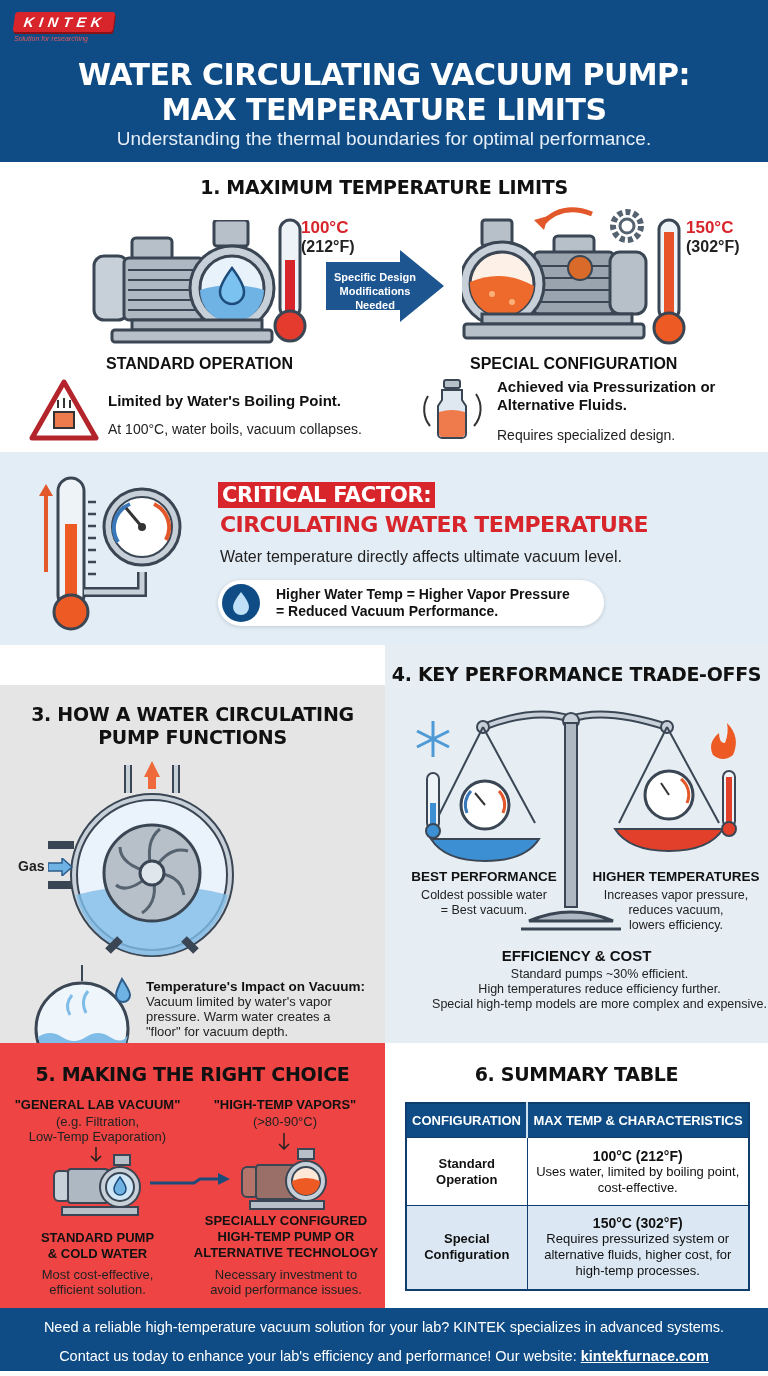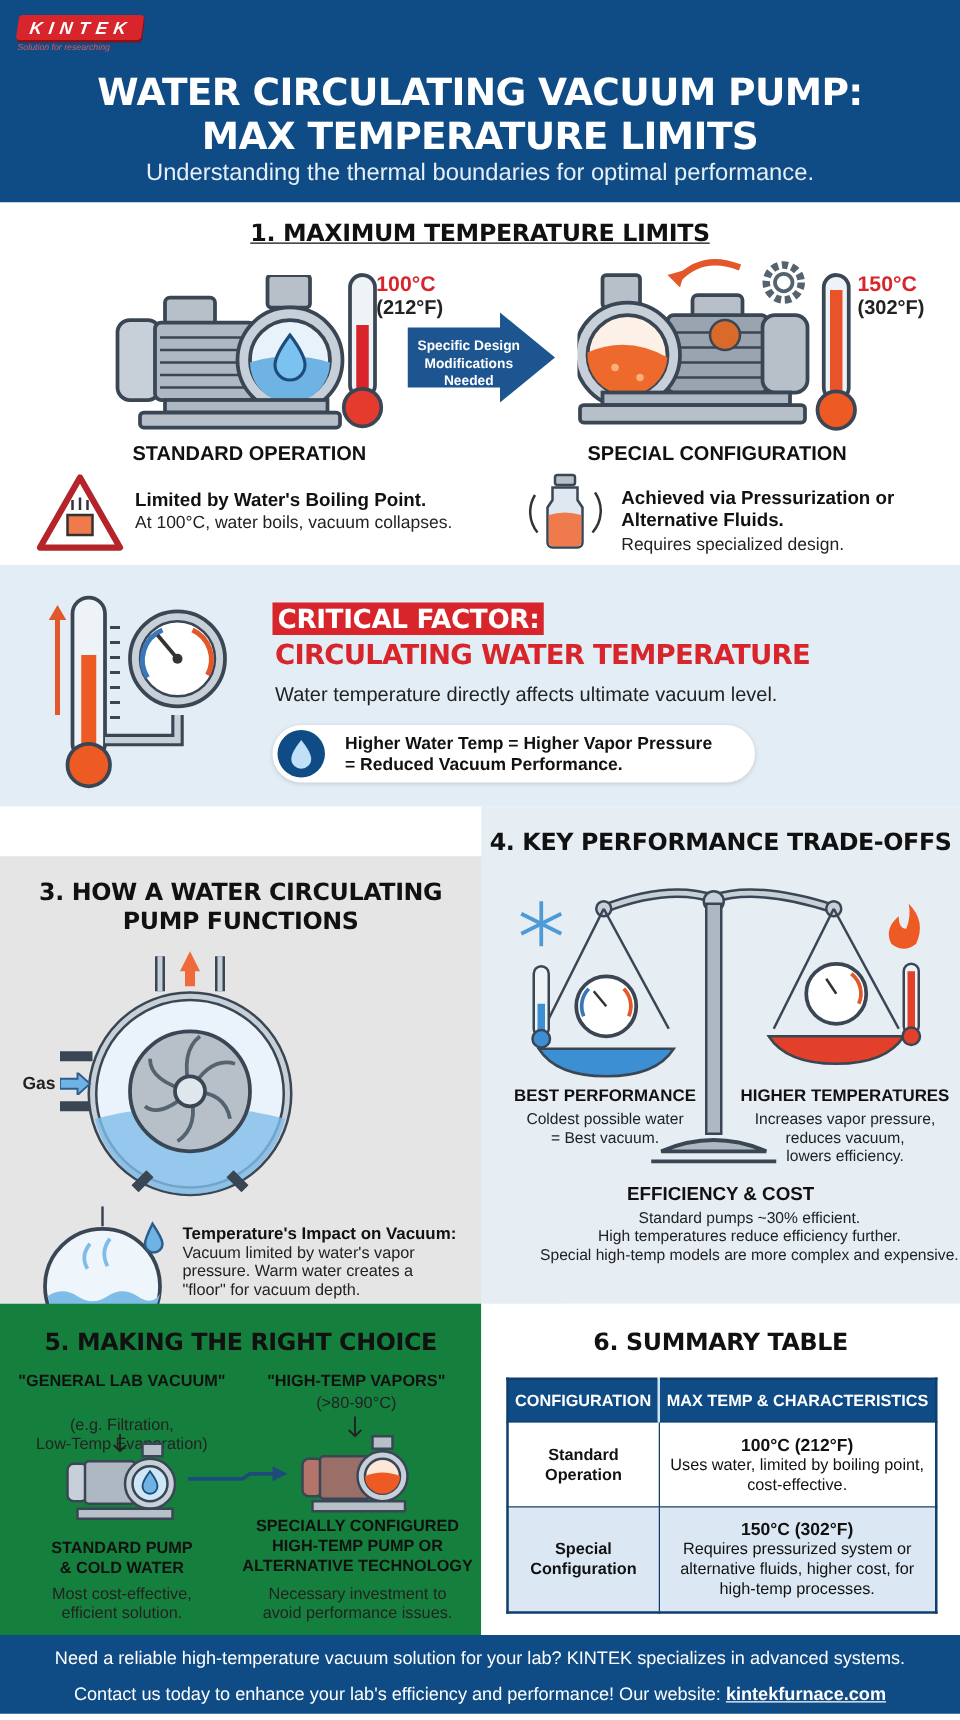--- a/index.html
+++ b/index.html
@@ -10,27 +10,27 @@
   .header { position: absolute; left: 0; top: 0; width: 768px; height: 162px; background: #0f4c85; color: #fff; }
   .logo { position: absolute; left: 14px; top: 12px; }
   .logo-badge { display: inline-block; background: #d7252b; color: #fff; font-weight: bold; font-style: italic; font-size: 14px; letter-spacing: 5px; padding: 2px 8px 2px 10px; border-radius: 3px; transform: skewX(-8deg); box-shadow: 1px 2px 0 #8a1116; }
   .logo-tag { font-size: 7px; color: #e05860; font-style: italic; margin-top: 3px; }
   .title { position: absolute; left: 0; top: 57px; width: 768px; text-align: center; font-family: "DejaVu Sans", sans-serif; font-weight: bold; font-size: 30px; line-height: 35px; letter-spacing: -0.5px; }
   .subtitle { position: absolute; left: 0; top: 128px; width: 768px; text-align: center; font-size: 19px; color: #e6eef7; }
 
   
   .s1 { position: absolute; left: 0; top: 162px; width: 768px; height: 290px; background: #ffffff; }
   .sec-title { font-family: "DejaVu Sans", sans-serif; font-weight: bold; font-size: 19px; text-align: center; color: #111; letter-spacing: -0.3px; }
-  .s1 .sec-title { position: absolute; top: 14px; left: 0; width: 768px; text-decoration: underline; }
+  .s1 .sec-title { position: absolute; top: 14px; left: 0; width: 768px; }
   .pump { position: absolute; }
   .temp-hot { color: #d7252b; font-weight: bold; font-size: 17px; }
   .temp-f { color: #222; font-size: 16px; font-weight: bold; }
   .cap { font-weight: bold; font-size: 16px; color: #111; position: absolute; }
   .note-b { font-weight: bold; font-size: 15px; color: #111; }
-  .note-r { font-size: 14px; color: #222; }
+  .note-r { font-size: 14px; color: #222; margin-top: 12px; }
   .arrow-box { position: absolute; left: 326px; top: 88px; width: 120px; height: 72px; }
   .arrow-text { position: absolute; left: 0; top: 20px; width: 98px; text-align: center; color: #fff; font-weight: bold; font-size: 11px; line-height: 14px; }
 
   
   .s2 { position: absolute; left: 0; top: 452px; width: 768px; height: 193px; background: #e3edf5; }
   .crit1 { position: absolute; left: 218px; top: 30px; background: #d7252b; color: #fff; font-family: "DejaVu Sans", sans-serif; font-weight: bold; font-size: 21px; padding: 1px 4px; letter-spacing: -0.3px; }
   .crit2 { position: absolute; left: 220px; top: 60px; color: #d7252b; font-family: "DejaVu Sans", sans-serif; font-weight: bold; font-size: 22px; letter-spacing: -0.6px; }
   .crit-desc { position: absolute; left: 220px; top: 96px; font-size: 16px; color: #222; }
   .pill { position: absolute; left: 218px; top: 128px; width: 386px; height: 46px; background: #fff; border-radius: 23px; box-shadow: 0 1px 4px rgba(0,0,0,0.15); }
   .pill-icon { position: absolute; left: 4px; top: 4px; width: 38px; height: 38px; border-radius: 50%; background: #0f4c85; }
@@ -42,21 +42,21 @@
   .s3-label { position: absolute; font-size: 13px; color: #222; line-height: 15px; }
   .s3-label b { font-size: 13.5px; color: #111; }
 
   
   .s4 { position: absolute; left: 385px; top: 645px; width: 383px; height: 398px; background: #e6eef4; }
   .s4 .sec-title { position: absolute; top: 18px; left: 0; width: 383px; }
   .s4-cap { position: absolute; font-weight: bold; font-size: 13.5px; color: #111; text-align: center; }
   .s4-txt { position: absolute; font-size: 12.5px; color: #222; text-align: center; line-height: 15px; }
 
   
-  .s5 { position: absolute; left: 0; top: 1043px; width: 385px; height: 265px; background: #15803d; }
+  .s5 { position: absolute; left: 0; top: 1043px; width: 385px; height: 265px; background: #ef4444; }
   .s5 .sec-title { position: absolute; top: 20px; left: 0; width: 385px; }
   .s5-q { position: absolute; font-weight: bold; font-size: 13px; text-align: center; color: #111; }
   .s5-sub { position: absolute; font-size: 13px; text-align: center; color: #222; line-height: 15px; }
   .s5-cap { position: absolute; font-weight: bold; font-size: 13px; text-align: center; color: #111; line-height: 16px; }
 
   
   .s6 { position: absolute; left: 385px; top: 1043px; width: 383px; height: 265px; background: #ffffff; }
   .s6 .sec-title { position: absolute; top: 20px; left: 0; width: 383px; }
   table.summary { position: absolute; left: 20px; top: 59px; width: 345px; border-collapse: collapse; border: 2px solid #0f3e6e; }
   table.summary th { background: #0f4c85; color: #fff; font-size: 13px; font-weight: bold; padding: 9px 4px; border-right: 2px solid #cfe0ef; }
@@ -173,21 +173,21 @@
     <div class="temp-f">(302°F)</div>
   </div>
   <div class="cap" style="left:470px;top:193px">SPECIAL CONFIGURATION</div>
   <svg class="pump" style="left:418px;top:214px" width="68" height="66" viewBox="0 0 68 66">
     <path d="M10 20 A26 26 0 0 0 12 50" stroke="#333" stroke-width="2" fill="none"></path>
     <path d="M58 18 A26 26 0 0 1 56 50" stroke="#333" stroke-width="2" fill="none"></path>
     <rect x="26" y="4" width="16" height="8" rx="2" fill="#b7c0c9" stroke="#3a4654" stroke-width="2"></rect>
     <path d="M24 14 H44 V24 L48 30 V58 A4 4 0 0 1 44 62 H24 A4 4 0 0 1 20 58 V30 L24 24 Z" fill="#dfe8f0" stroke="#3a4654" stroke-width="2"></path>
     <path d="M21 36 Q34 32 47 36 V58 A4 4 0 0 1 43 61 H25 A4 4 0 0 1 21 58 Z" fill="#ef7a4c"></path>
   </svg>
-  <div style="position:absolute;left:497px;top:228px;line-height:18px">
+  <div style="position:absolute;left:497px;top:216px;line-height:18px">
     <div class="note-b">Achieved via Pressurization or</div>
     <div class="note-b">Alternative Fluids.</div>
     <div class="note-r">Requires specialized design.</div>
   </div>
 </div>
 
 <div class="s2">
   <svg style="position:absolute;left:30px;top:20px" width="160" height="160" viewBox="0 0 160 160">
     <path d="M16 100 V20" stroke="#e2582a" stroke-width="4"></path>
       <path d="M9 24 L16 12 L23 24 Z" fill="#e2582a"></path>
@@ -324,21 +324,21 @@
   <div class="s4-txt" style="left:0;top:322px;width:429px">
     <div>Standard pumps ~30% efficient.</div>
     <div>High temperatures reduce efficiency further.</div>
     <div>Special high-temp models are more complex and expensive.</div>
   </div>
 </div>
 
 <div class="s5">
   <div class="sec-title">5. MAKING THE RIGHT CHOICE</div>
   <div class="s5-q" style="left:10px;top:54px;width:175px">"GENERAL LAB VACUUM"</div>
-  <div class="s5-sub" style="left:10px;top:89px;width:175px">
+  <div class="s5-sub" style="left:10px;top:71px;width:175px">
     <div>(e.g. Filtration,</div>
     <div>Low-Temp Evaporation)</div>
   </div>
   <div class="s5-q" style="left:200px;top:54px;width:170px">"HIGH-TEMP VAPORS"</div>
   <div class="s5-sub" style="left:200px;top:71px;width:170px">(&gt;80-90°C)</div>
   <svg style="position:absolute;left:90px;top:104px" width="12" height="16">
       <path d="M6 0 V14 M1 9 L6 14 L11 9" stroke="#222" stroke-width="1.5" fill="none"></path>
     </svg>
   <svg style="position:absolute;left:278px;top:90px" width="12" height="18">
       <path d="M6 0 V16 M1 11 L6 16 L11 11" stroke="#222" stroke-width="1.5" fill="none"></path>

